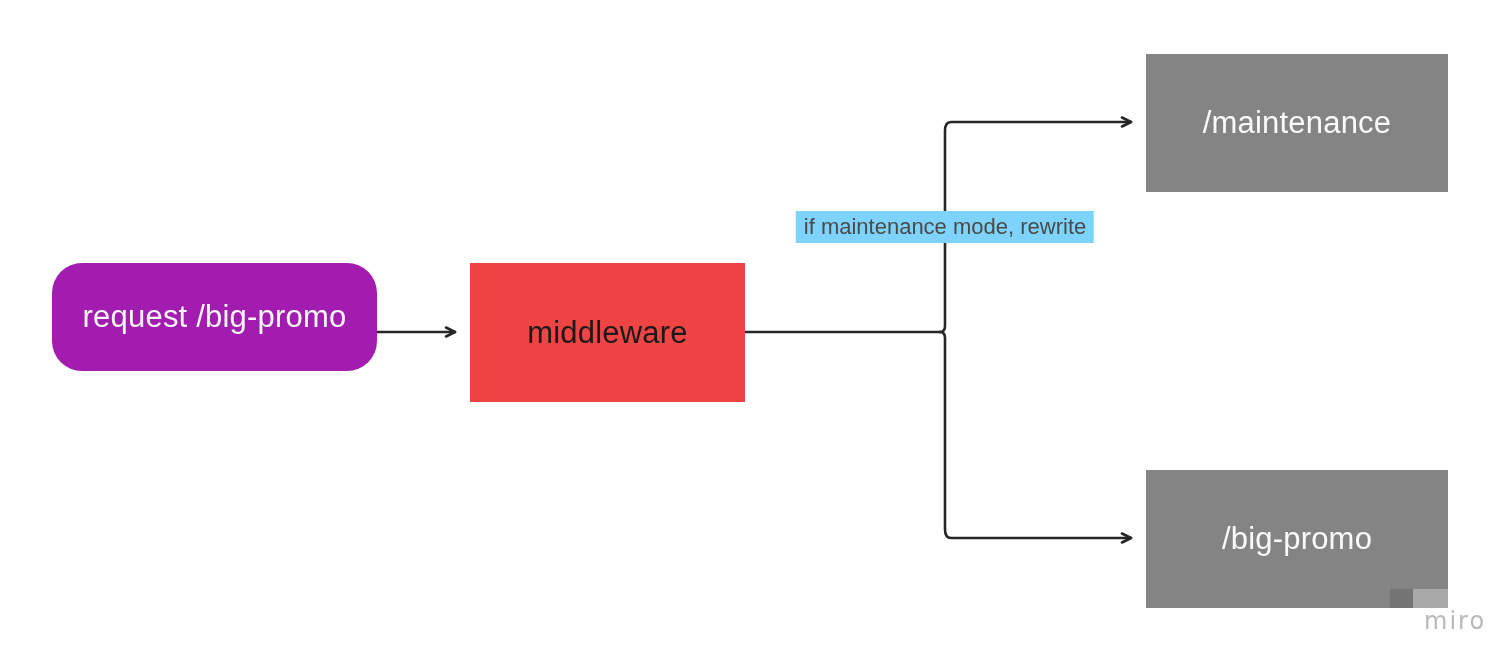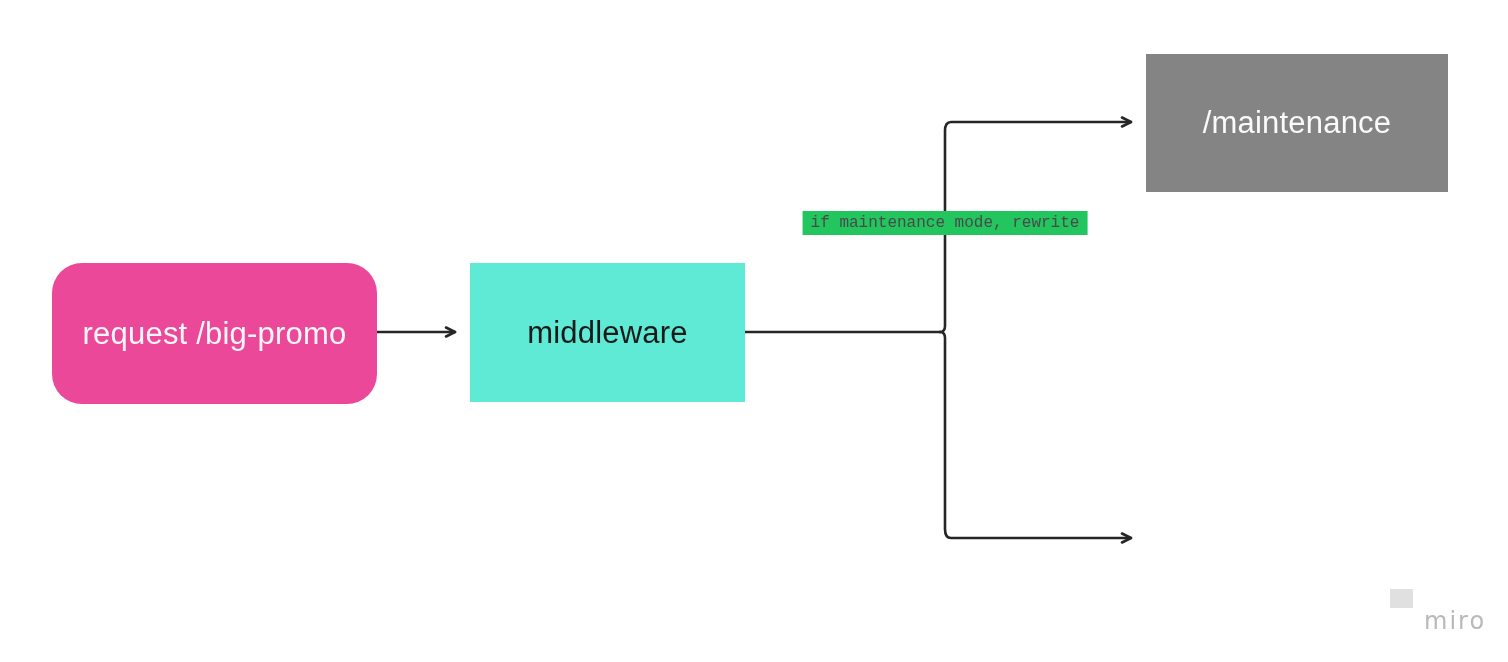--- a/index.html
+++ b/index.html
@@ -28,31 +28,31 @@
     align-items: center;
     justify-content: center;
     box-sizing: border-box;
     font-size: 31px;
     letter-spacing: 0.2px;
   }
   .node-request {
     left: 52px;
     top: 263px;
     width: 325px;
-    height: 141px;
-    background: #ec4899;
+    height: 108px;
+    background: #a21caf;
     color: #f7f7f7;
     border-radius: 30px;
   }
   .node-middleware {
     left: 470px;
     top: 263px;
     width: 275px;
     height: 139px;
-    background: #5eead4;
+    background: #ef4444;
     color: #1a1a1a;
   }
   .node-maintenance {
     left: 1146px;
     top: 54px;
     width: 302px;
     height: 138px;
     background: #848484;
     color: #fafafa;
     text-align: right;
@@ -62,24 +62,24 @@
     top: 470px;
     width: 302px;
     height: 138px;
     background: #848484;
     color: #fafafa;
   }
   .edge-label {
     position: absolute;
     left: 945px;
     transform: translateX(-50%);
-    background: #22c55e;
+    background: #7dd3fc;
     padding: 3px 8px;
-    font-family: Liberation Mono, monospace;
-    font-size: 16px;
+    font-family: Liberation Sans, sans-serif;
+    font-size: 22px;
     color: #4a4a4a;
     white-space: nowrap;
   }
   .edge-label-top { top: 211px; }
   .edge-label-bottom { top: 435px; }
   .wm-shade-dark {
     position: absolute;
     left: 1390px;
     top: 589px;
     width: 23px;
@@ -128,20 +128,23 @@
   </div>
 
   <div class="node node-middleware">
     <span>middleware</span>
   </div>
 
   <div class="node node-maintenance">
     <span>/maintenance</span>
   </div>
 
+  <div class="node node-bigpromo">
+    <span>/big-promo</span>
+  </div>
 
   <div class="edge-label edge-label-top">if maintenance mode, rewrite</div>
 
 
   <div class="wm-shade-dark"></div>
   <div class="wm-shade-light"></div>
   <div class="watermark">miro</div>
 
 </div>
 

